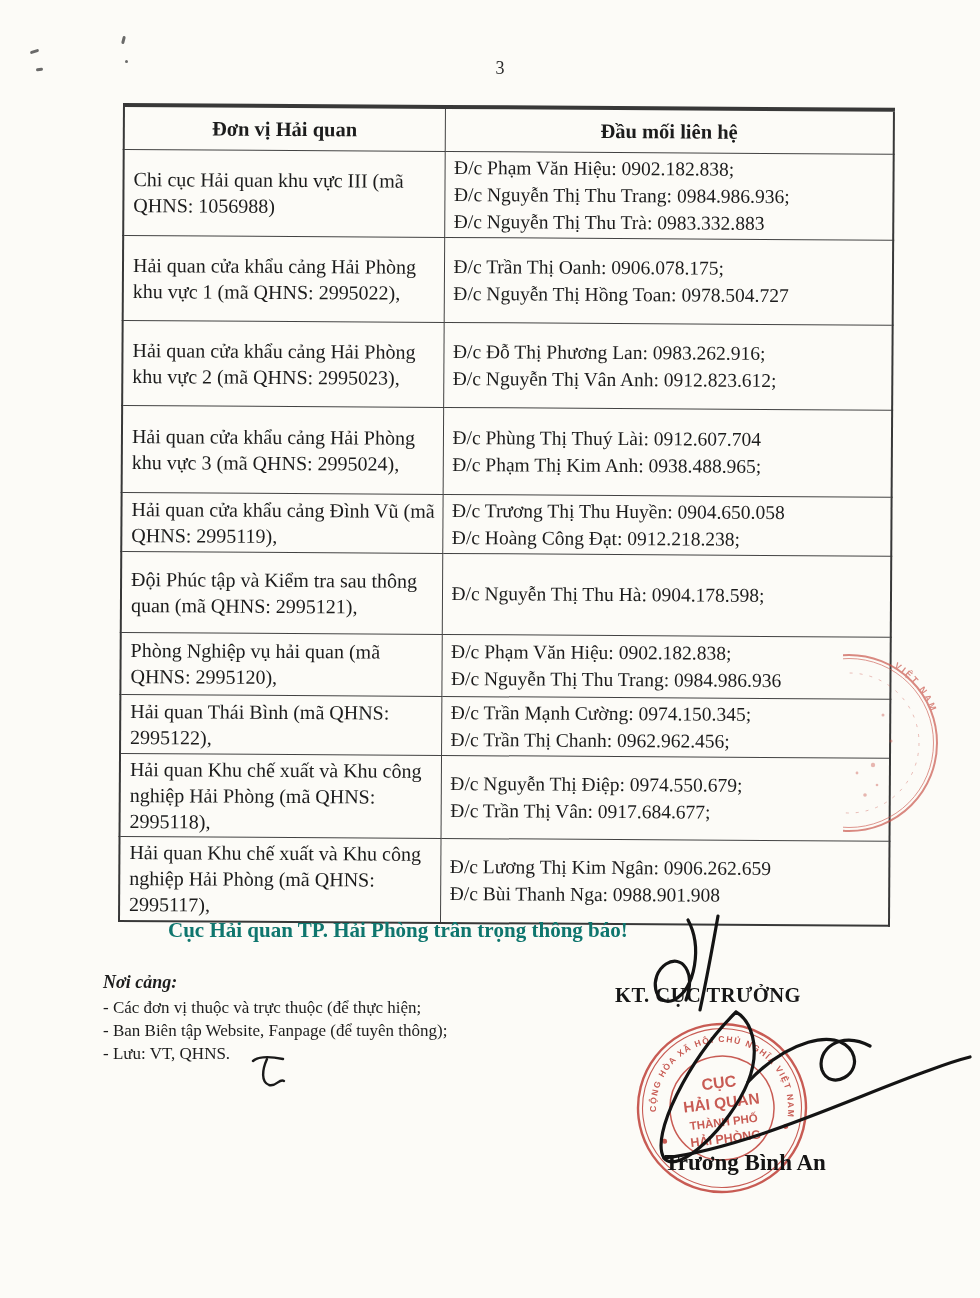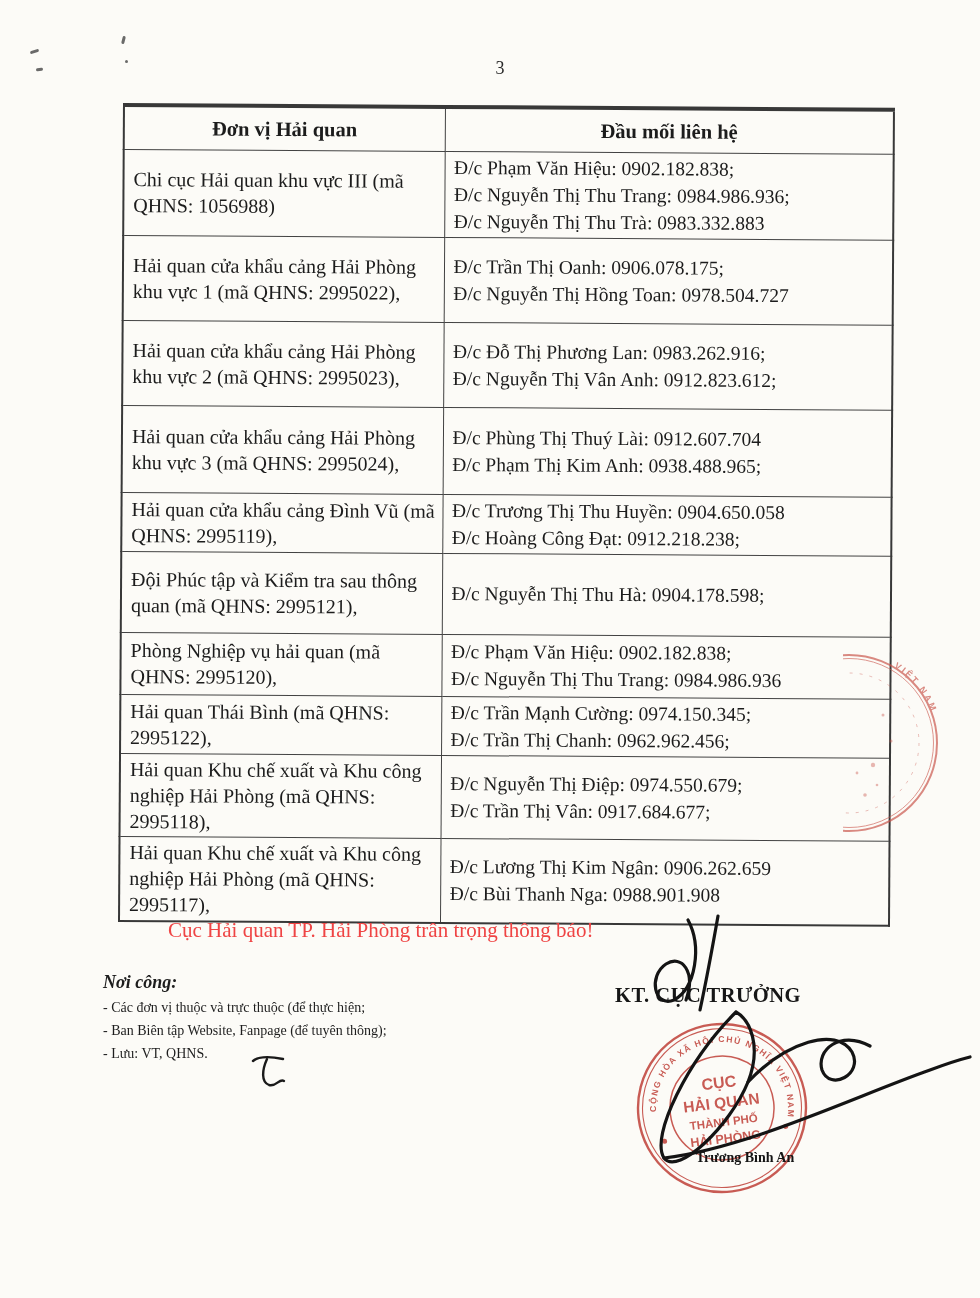--- a/index.html
+++ b/index.html
@@ -46,34 +46,34 @@
   tbody tr:nth-child(4){height:87px;}
   tbody tr:nth-child(5){height:55px;}
   tbody tr:nth-child(6){height:81px;}
   tbody tr:nth-child(7){height:62px;}
   tbody tr:nth-child(8){height:57px;}
   tbody tr:nth-child(9){height:83px;}
   tbody tr:nth-child(10){height:85px;}
   td.contact span{display:block;white-space:nowrap;font-size:19.5px;line-height:27px;}
 
   .closing{
-    position:absolute;left:168px;top:918px;font-size:21px;color:#ef4444;
+    position:absolute;left:168px;top:918px;font-size:21px;color:#0f766e;font-weight:bold;
   }
 
   .recipients{position:absolute;left:103px;top:972px;width:440px;color:#1d1d1d;}
   .rec-title{font-weight:bold;font-style:italic;font-size:18px;margin-bottom:3px;}
-  .rec-line{font-size:14px;line-height:23px;}
+  .rec-line{font-size:17px;line-height:23px;}
 
   .sig-title{
     position:absolute;left:615px;top:981px;width:260px;text-align:left;
     font-weight:bold;font-size:20.5px;line-height:29px;color:#161616;letter-spacing:.5px;
   }
   .signer{
     position:absolute;left:615px;top:1150px;width:260px;text-align:center;
-    font-weight:bold;font-size:14px;color:#141414;z-index:6;
+    font-weight:bold;font-size:23px;color:#141414;z-index:6;
   }
 
   .seal-svg{position:absolute;left:628px;top:1018px;z-index:3;opacity:.85;}
   .partial-seal-svg{position:absolute;left:843px;top:645px;z-index:2;opacity:.8;}
   .signature-svg,.flourish-svg,.initial-svg{position:absolute;z-index:5;pointer-events:none;}
   .signature-svg{left:588px;top:912px;}
   .initial-svg{left:248px;top:1052px;}
 </style>
 </head>
 <body>
@@ -168,21 +168,21 @@
           <span>Đ/c Lương Thị Kim Ngân: 0906.262.659</span>
           <span>Đ/c Bùi Thanh Nga: 0988.901.908</span>
         </td>
       </tr>
     </tbody>
   </table>
 
   <div class="closing">Cục Hải quan TP. Hải Phòng trân trọng thông báo!</div>
 
   <div class="recipients">
-    <div class="rec-title">Nơi công:</div>
+    <div class="rec-title">Nơi cảng:</div>
     <div class="rec-line">- Các đơn vị thuộc và trực thuộc (để thực hiện;</div>
     <div class="rec-line">- Ban Biên tập Website, Fanpage (để tuyên thông);</div>
     <div class="rec-line">- Lưu: VT, QHNS.</div>
   </div>
 
   <svg class="initial-svg" width="44" height="44" viewBox="0 0 44 44">
     <g fill="none" stroke="#1a1a1a" stroke-width="2.4" stroke-linecap="round">
       <path d="M5,9 C12,3 25,5 35,7"></path>
       <path d="M19,7 C14,18 13,30 21,33 C29,35 31,26 36,29"></path>
     </g>

